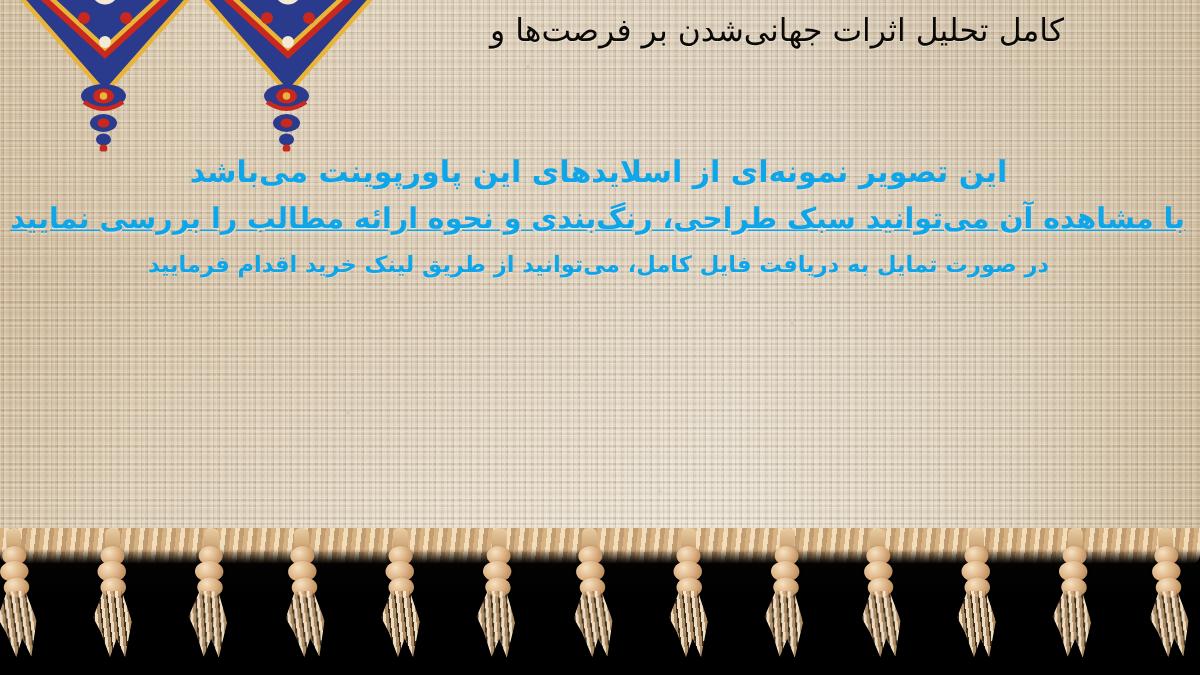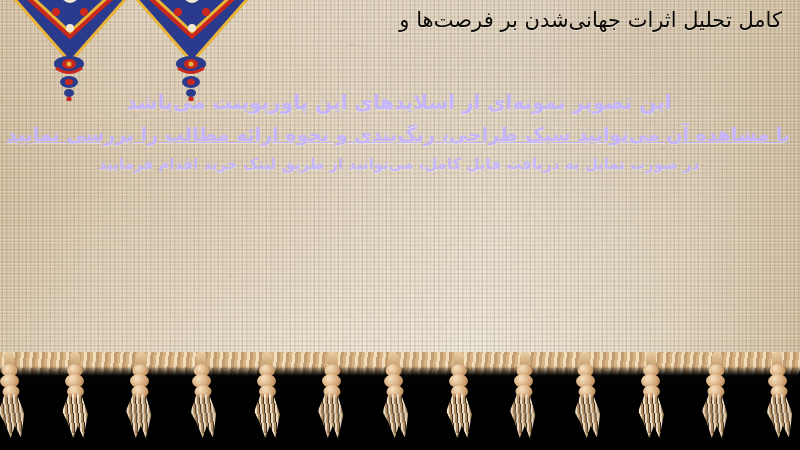--- a/index.html
+++ b/index.html
@@ -99,33 +99,33 @@
     border-radius:4px;
   }
 
   
   .medallion{position:absolute;}
   .pendant{position:absolute;}
 
   
   .title-block{
     position:absolute;right:18px;top:6px;width:528px;
-    direction:rtl;
+    text-align:center;direction:rtl;
     color:#0b0906;
     font-family:"DejaVu Sans", sans-serif;
     font-size:21px;line-height:1.42;font-weight:400;
     letter-spacing:0px;
     text-shadow:0 1px 0 rgba(255,255,255,.35);
   }
   .title-line{white-space:nowrap;}
 
   .body-block{
-    position:absolute;right:10px;top:92px;width:782px;
+    position:absolute;right:10px;top:104px;width:782px;
     text-align:center;direction:rtl;
-    color:#c4b5fd;
+    color:#0ea5e9;
     font-family:"DejaVu Sans", sans-serif;
     font-weight:700;
     text-shadow:0 1px 0 rgba(255,255,255,.3);
   }
   .body-line{white-space:nowrap;}
   .bl1{font-size:20px;line-height:1.0;padding-bottom:13px;}
   .bl2{font-size:19px;line-height:1.0;padding-bottom:13px;text-decoration:underline;}
   .bl3{font-size:15px;line-height:1.0;}
 </style>
 </head>

